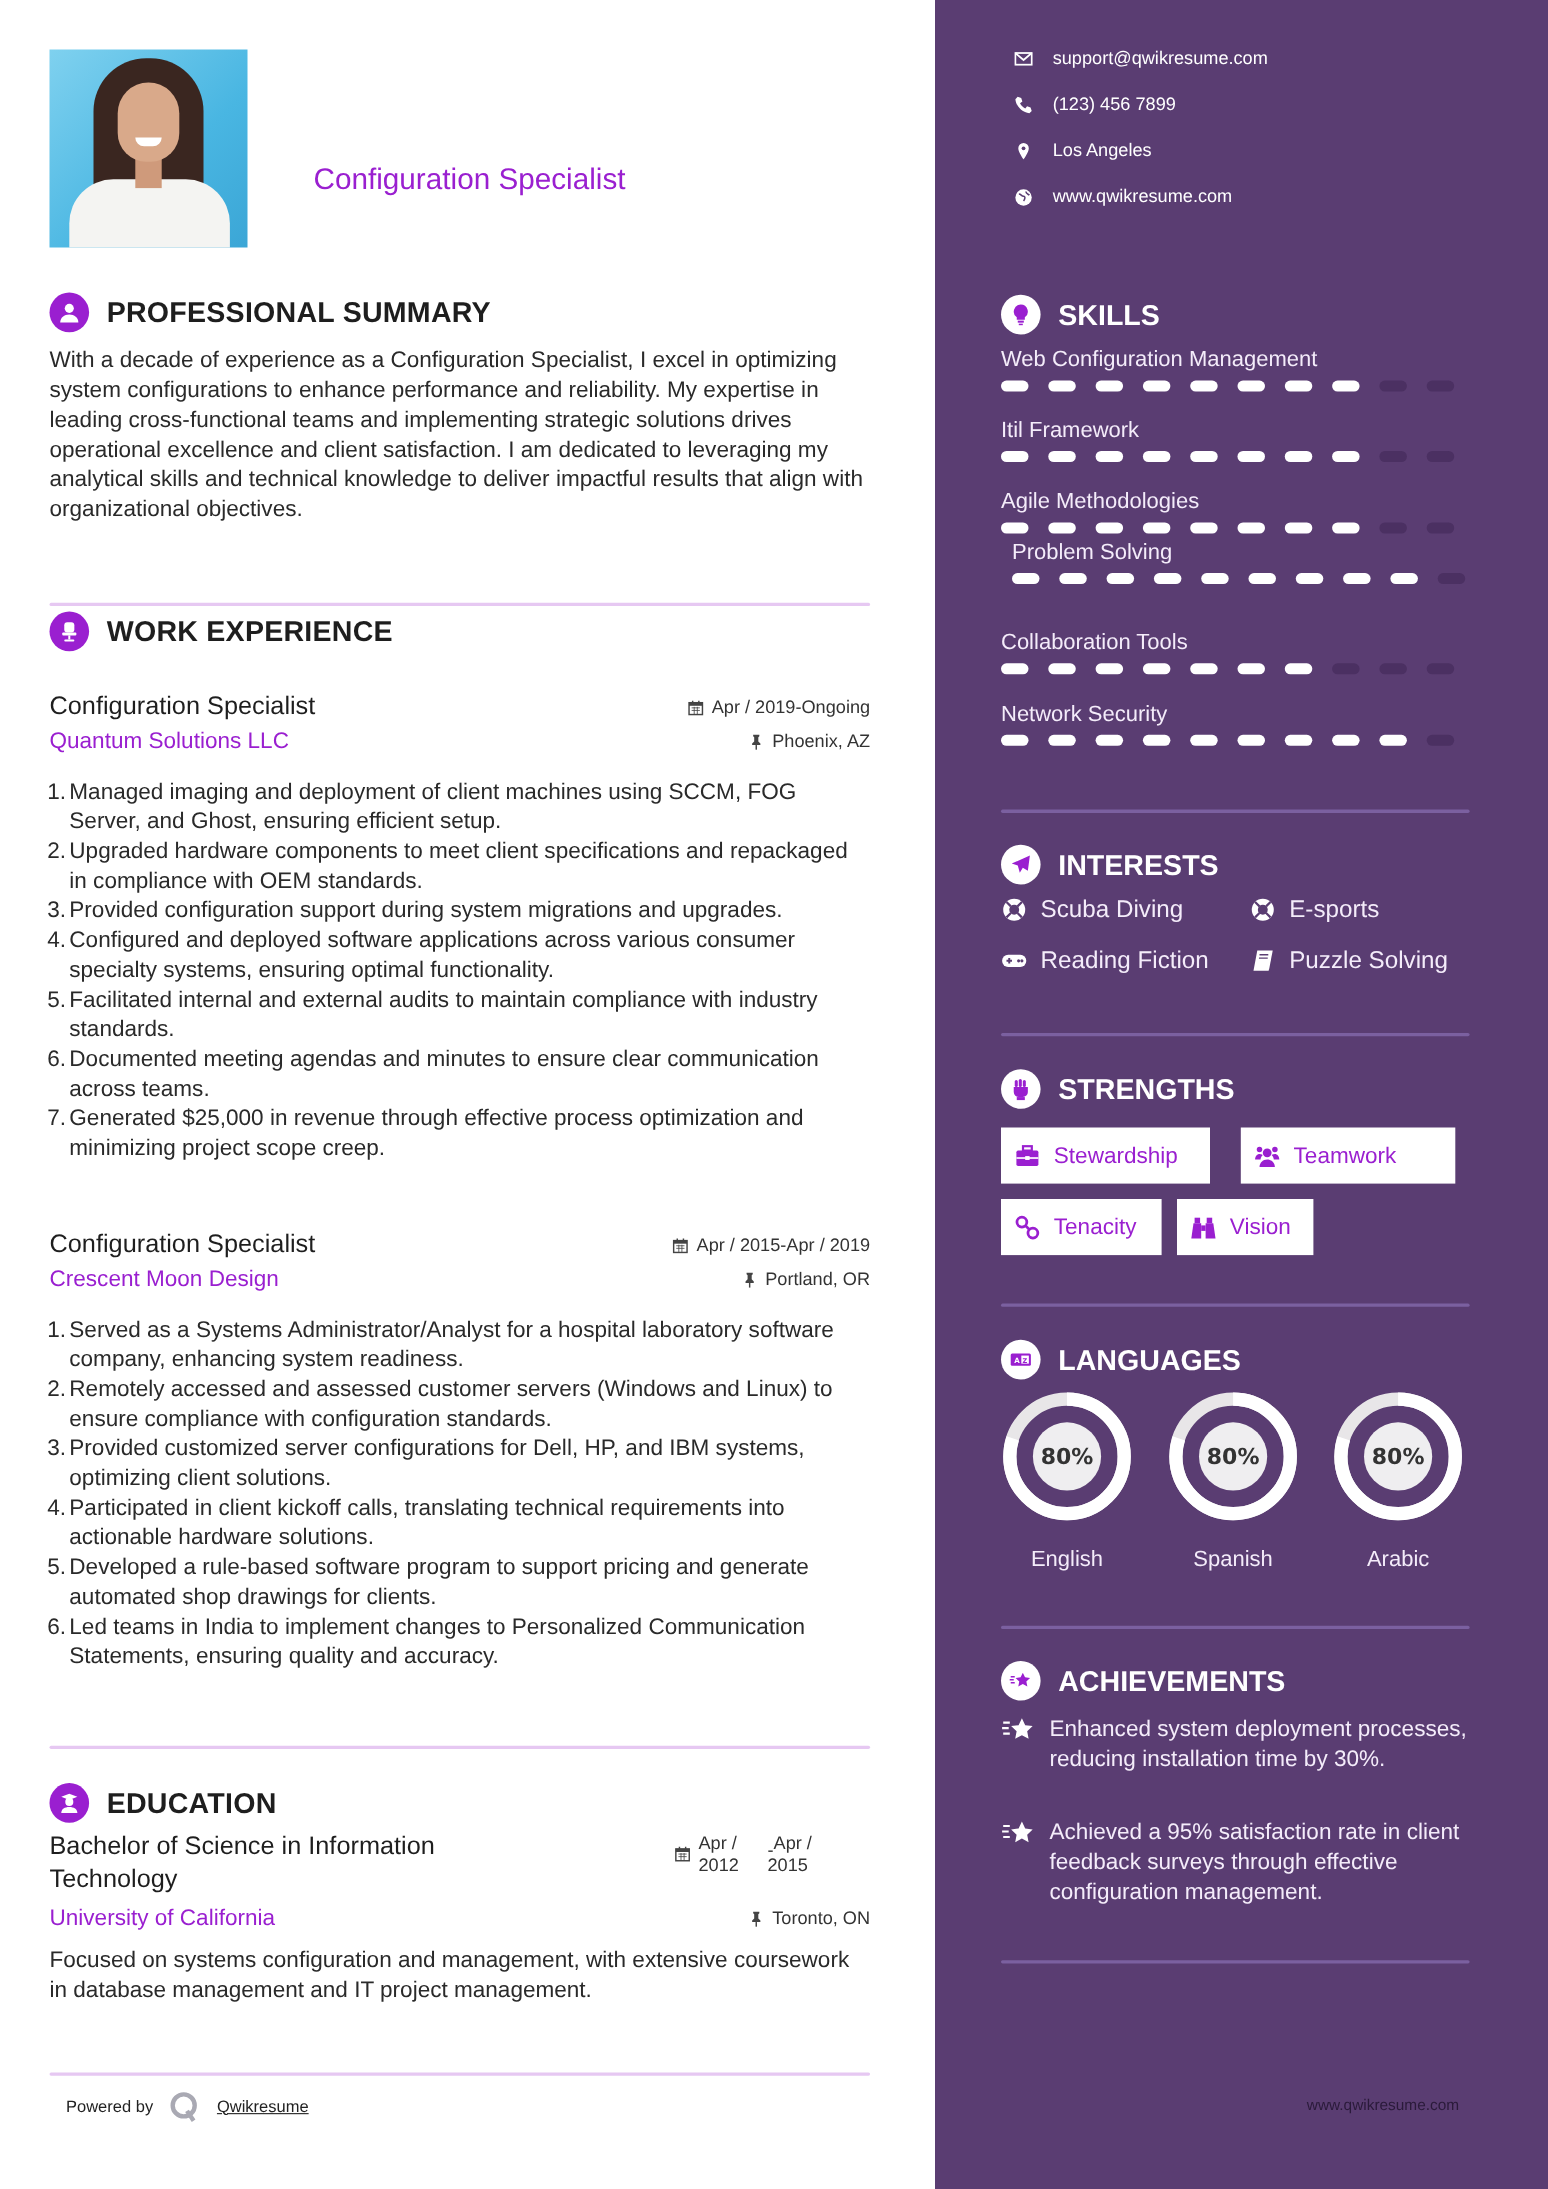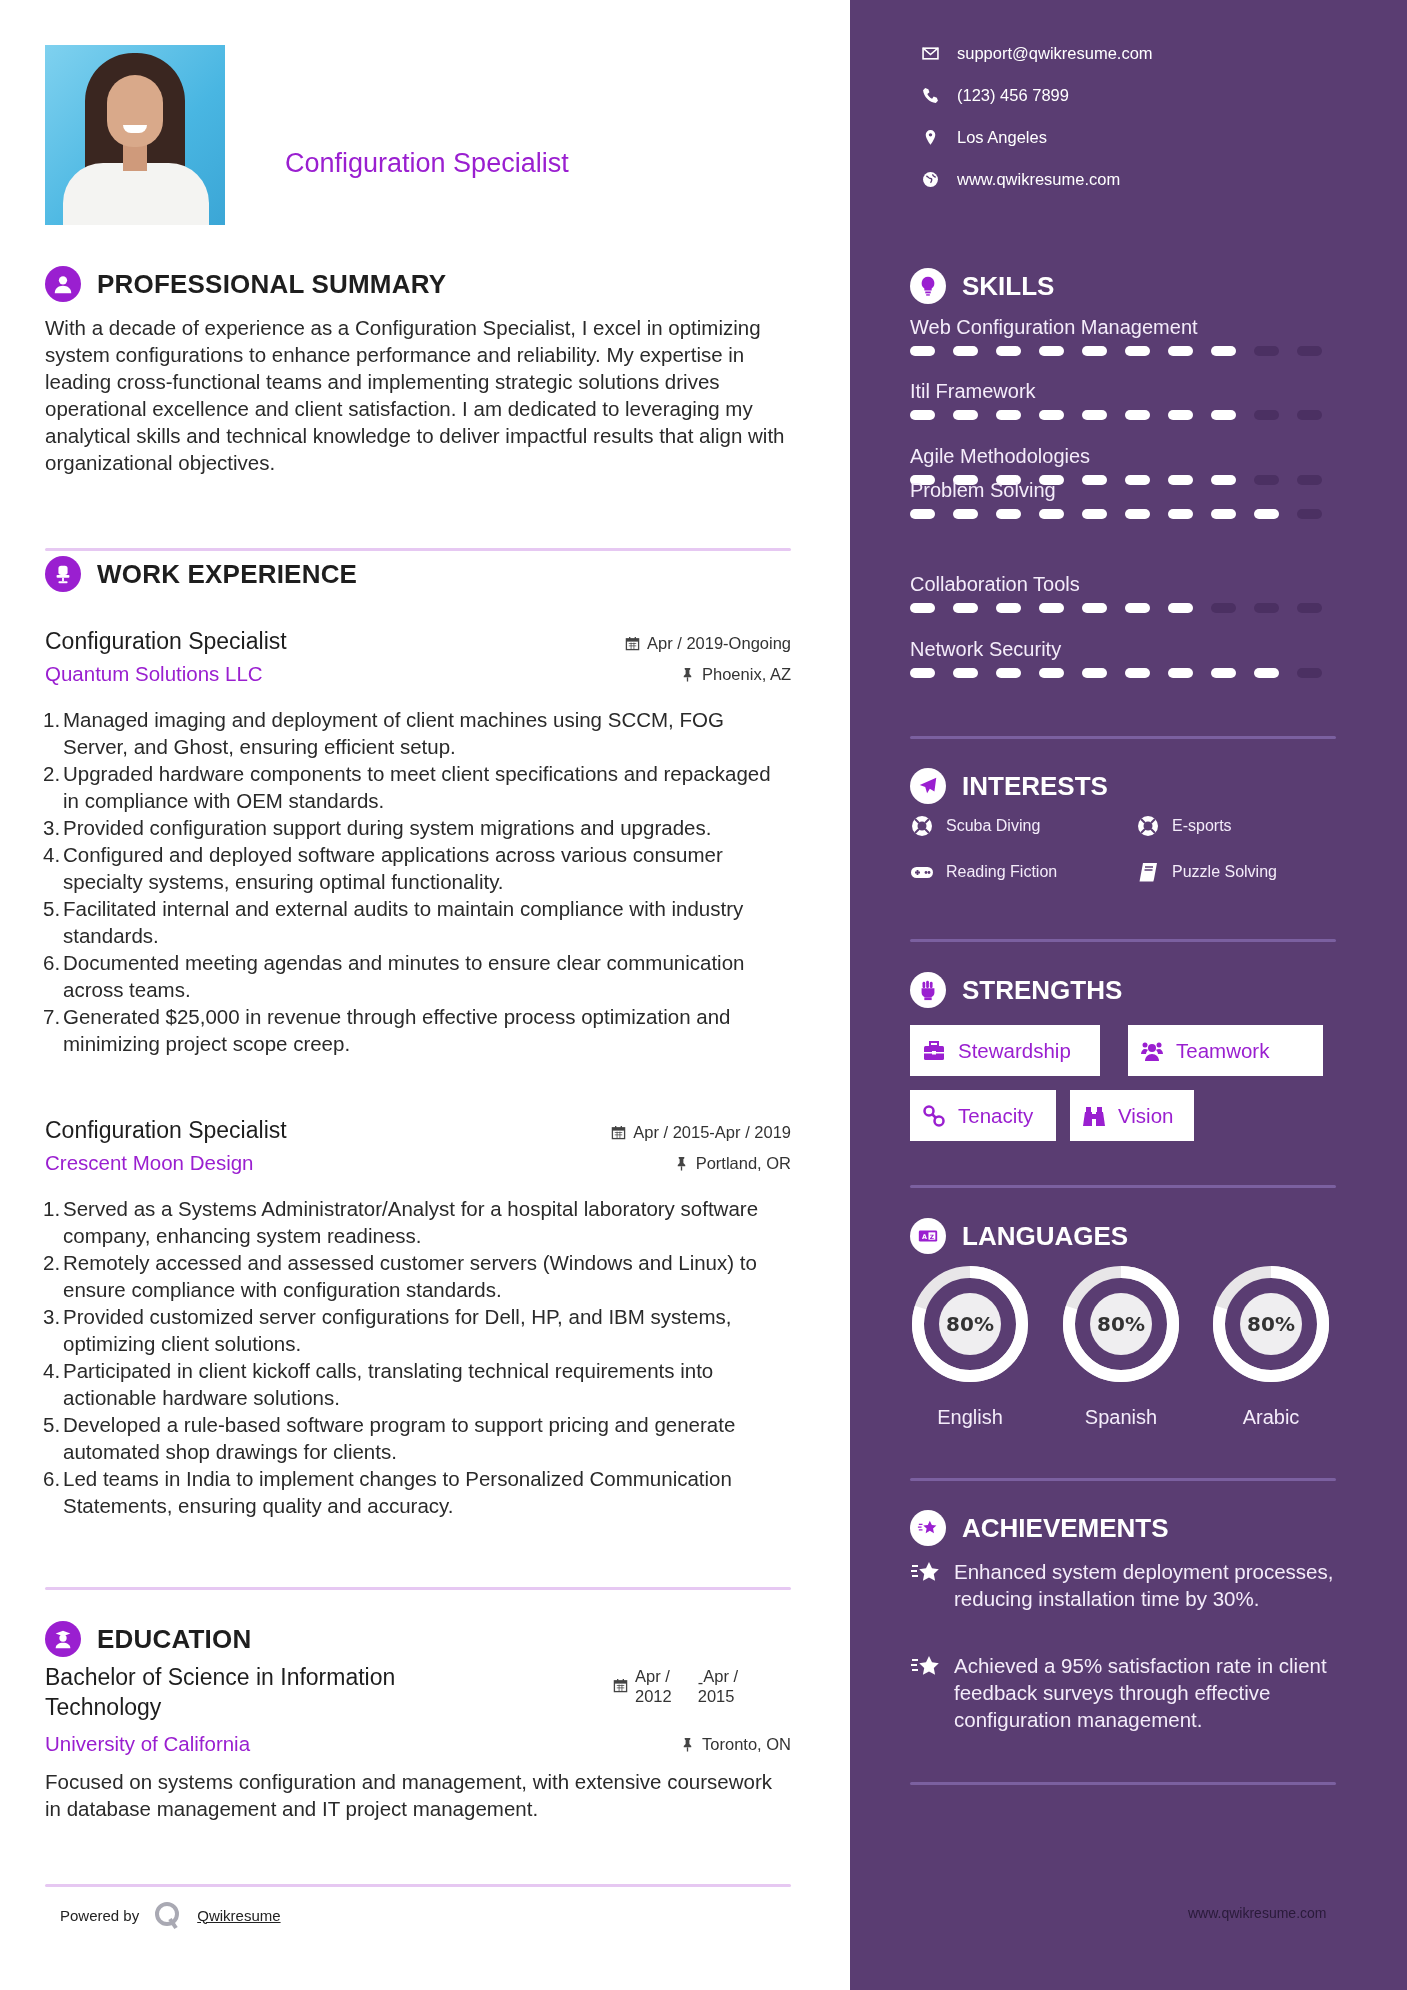--- a/index.html
+++ b/index.html
@@ -63,21 +63,21 @@
   .rsec-icon svg { width: 22px; height: 22px; }
   .rsec-title { font-size: 26px; font-weight: 700; color: #fff; }
   .rdivider { position: absolute; left: 60px; width: 426px; height: 3px; background: #7b60a0; border-radius: 2px; }
 
   .skill { position: absolute; left: 60px; width: 430px; }
   .skill-name { font-size: 20px; color: #f4ecfa; height: 30px; }
   .dots { display: flex; margin-top: 0; }
   .dot { width: 27px; height: 10px; border-radius: 5px; margin-right: 18px; background: #fff; }
   .dot.off { background: #4b3062; }
 
-  .interest { position: absolute; display: flex; align-items: center; font-size: 16px; color: #f4ecfa; }
+  .interest { position: absolute; display: flex; align-items: center; font-size: 22px; color: #f4ecfa; }
   .interest svg { width: 24px; height: 24px; margin-right: 12px; }
 
   .strength { position: absolute; height: 51px; background: #fff; display: flex; align-items: center; padding: 4px 12px; font-size: 20.5px; color: #9a1fd0; }
   .strength svg { width: 24px; height: 24px; margin-right: 12px; }
 
   .lang { position: absolute; width: 120px; text-align: center; }
   .ring { width: 120px; height: 120px; }
   .lang-name { margin-top: 18px; font-size: 20px; color: #f4ecfa; }
 
   .ach { position: absolute; left: 60px; width: 440px; display: flex; }
@@ -331,21 +331,21 @@
             <span class="dot"></span>
             <span class="dot"></span>
             <span class="dot"></span>
             <span class="dot"></span>
             <span class="dot"></span>
             <span class="dot"></span>
             <span class="dot off"></span>
             <span class="dot off"></span>
           </div>
         </div>
-        <div class="skill" style="top: 479px;">
+        <div class="skill" style="top: 491px; margin-left: 10px;">
           <div class="skill-name">Problem Solving</div>
           <div class="dots">
             <span class="dot"></span>
             <span class="dot"></span>
             <span class="dot"></span>
             <span class="dot"></span>
             <span class="dot"></span>
             <span class="dot"></span>
             <span class="dot"></span>
             <span class="dot"></span>

